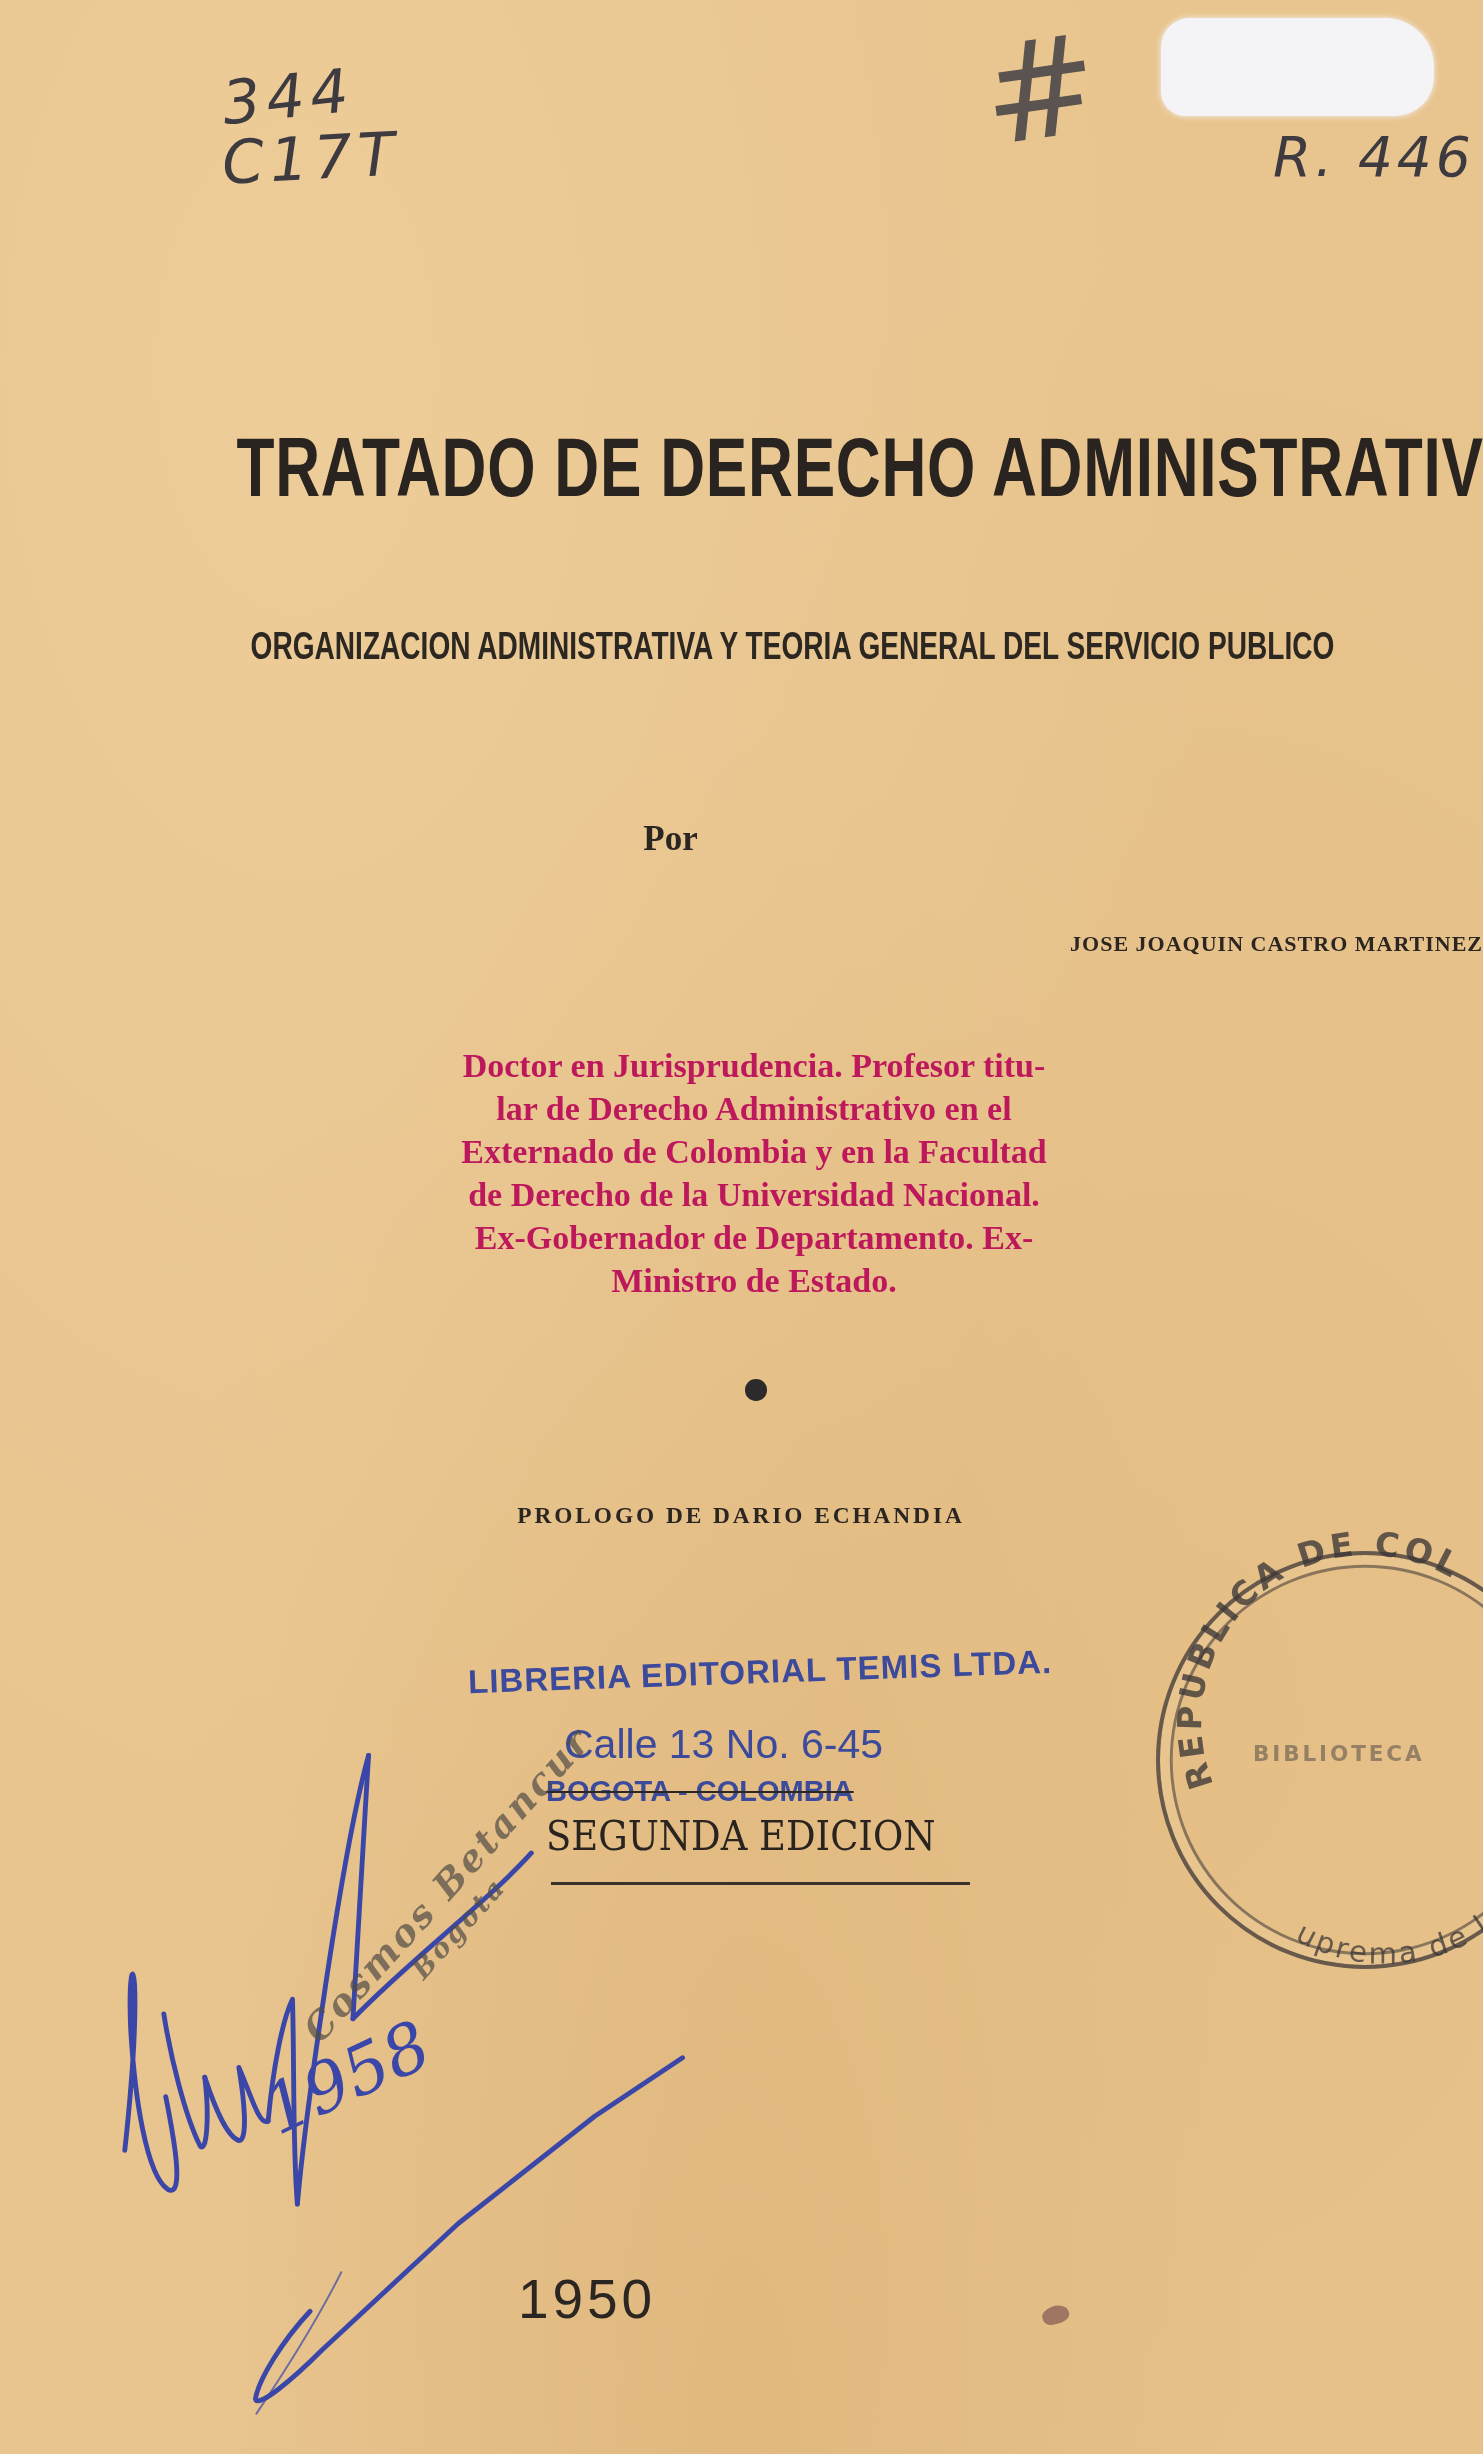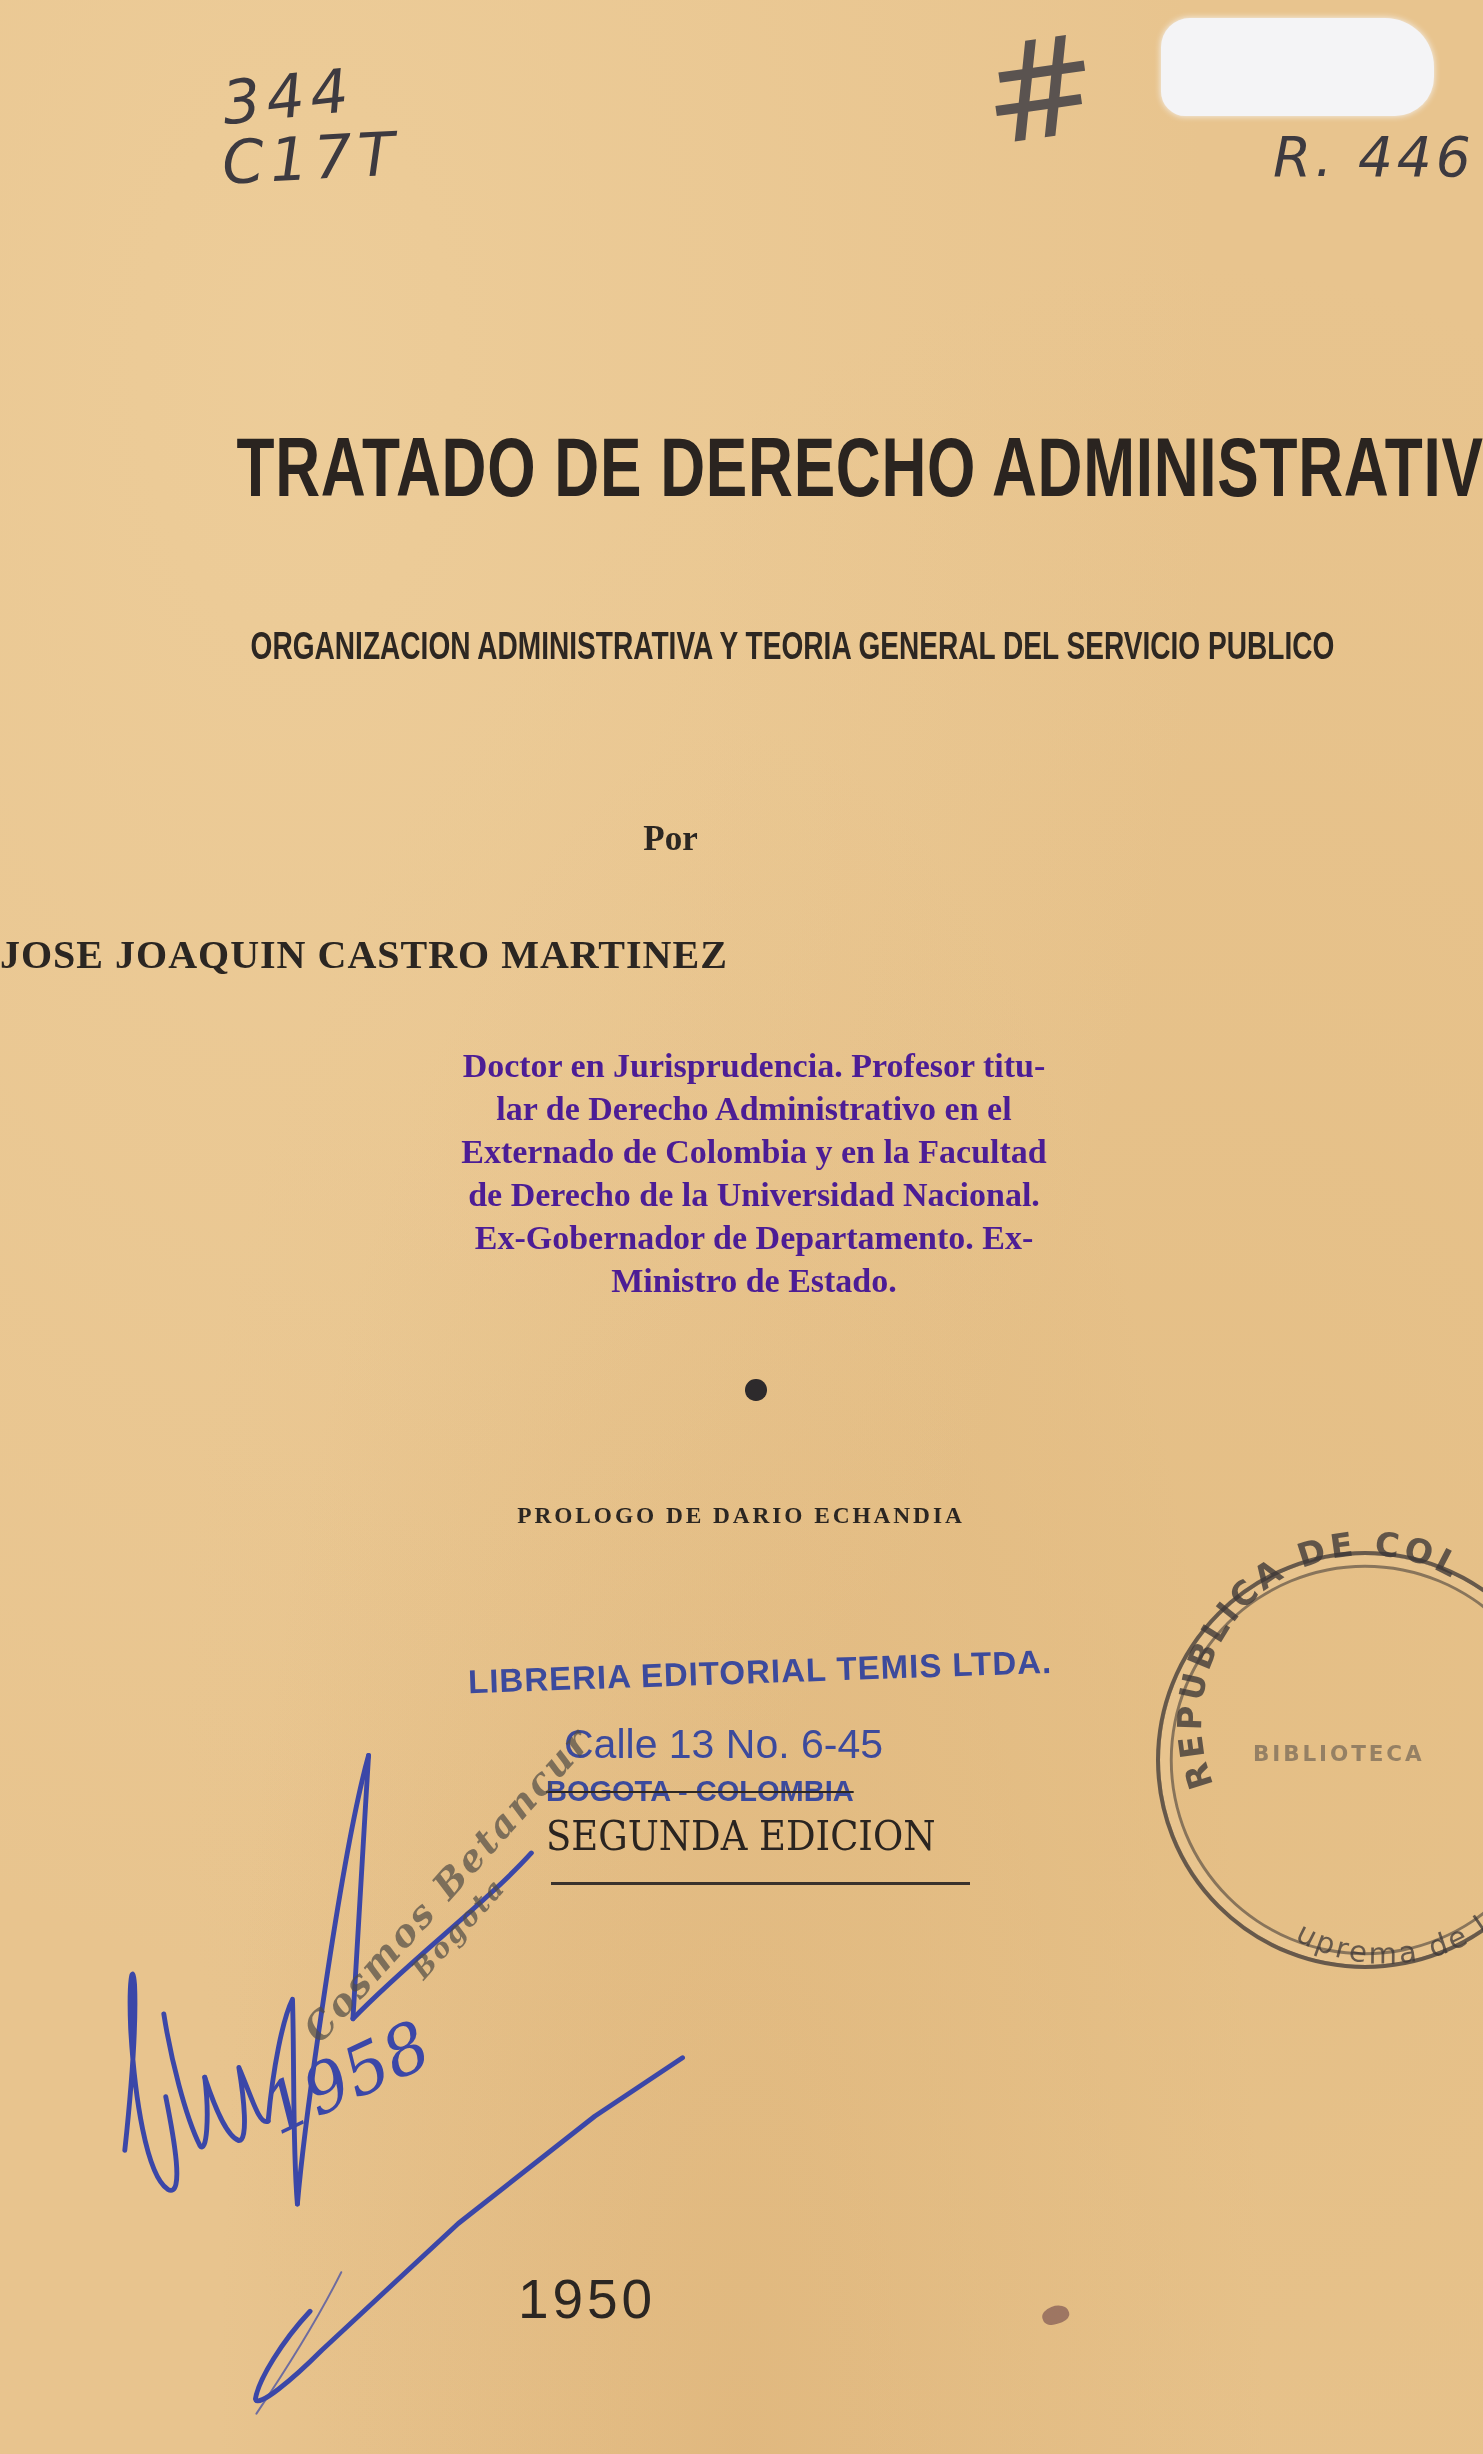--- a/index.html
+++ b/index.html
@@ -20,24 +20,24 @@
       font-family: "Liberation Sans", sans-serif; font-weight: bold;
       font-size: 84px; letter-spacing: 1px; transform: scaleX(0.74); transform-origin: center;
       white-space: nowrap; color: #2a2420;
     }
     .subtitle {
       left: 54px; top: 624px; width: 1404px; text-align: center;
       font-family: "Liberation Sans", sans-serif; font-weight: bold;
       font-size: 39px; transform: scaleX(0.72); transform-origin: center; white-space: nowrap; color: #2d2722;
     }
     .por { left: 0; width: 1341px; top: 819px; text-align: center; font-size: 35px; font-weight: bold; }
-    .author { left: 0; width: 1483px; top: 931px; text-align: left; font-size: 40px; font-weight: bold; letter-spacing: 1px; }
+    .author { left: 0; width: 1483px; top: 931px; text-align: right; font-size: 22px; font-weight: bold; letter-spacing: 1px; }
     .bio {
       left: 359px; top: 1044px; width: 790px; font-size: 34px; font-weight: bold; line-height: 43px;
-      text-align: justify; text-align-last: center; color: #4c1d95;
+      text-align: justify; text-align-last: center; color: #be185d;
     }
     .bullet { left: 745px; top: 1379px; width: 21.5px; height: 21.5px; border-radius: 50%; background: #2d2a2c; }
     .prologo { left: 0; width: 1482px; top: 1502px; text-align: center; font-size: 23.4px; font-weight: bold; letter-spacing: 2.9px; }
     .stamp-blue { font-family: "Liberation Sans", sans-serif; color: #3c4a9c; font-weight: bold; }
     .libreria { left: 468px; top: 1653px; font-size: 33px; transform: rotate(-2deg); letter-spacing: 1px; }
     .calle { left: 564px; top: 1721px; font-size: 41px; font-weight: normal; }
     .bogota { left: 546px; top: 1775px; font-size: 29px; text-decoration: line-through; text-decoration-color: #2d2722; }
     .edicion { left: 546px; top: 1812px; font-size: 41px; color: #2a2420; font-family: "DejaVu Serif", serif; transform: scaleX(0.9); transform-origin: left; }
     .ed-rule { left: 551px; top: 1882px; width: 419px; height: 2.9px; background: #3a322c; }
     .year { left: 0; width: 1174px; top: 2267px; text-align: center; font-family: "Liberation Sans", sans-serif; font-size: 55px; letter-spacing: 3.9px; color: #2b2622; }

